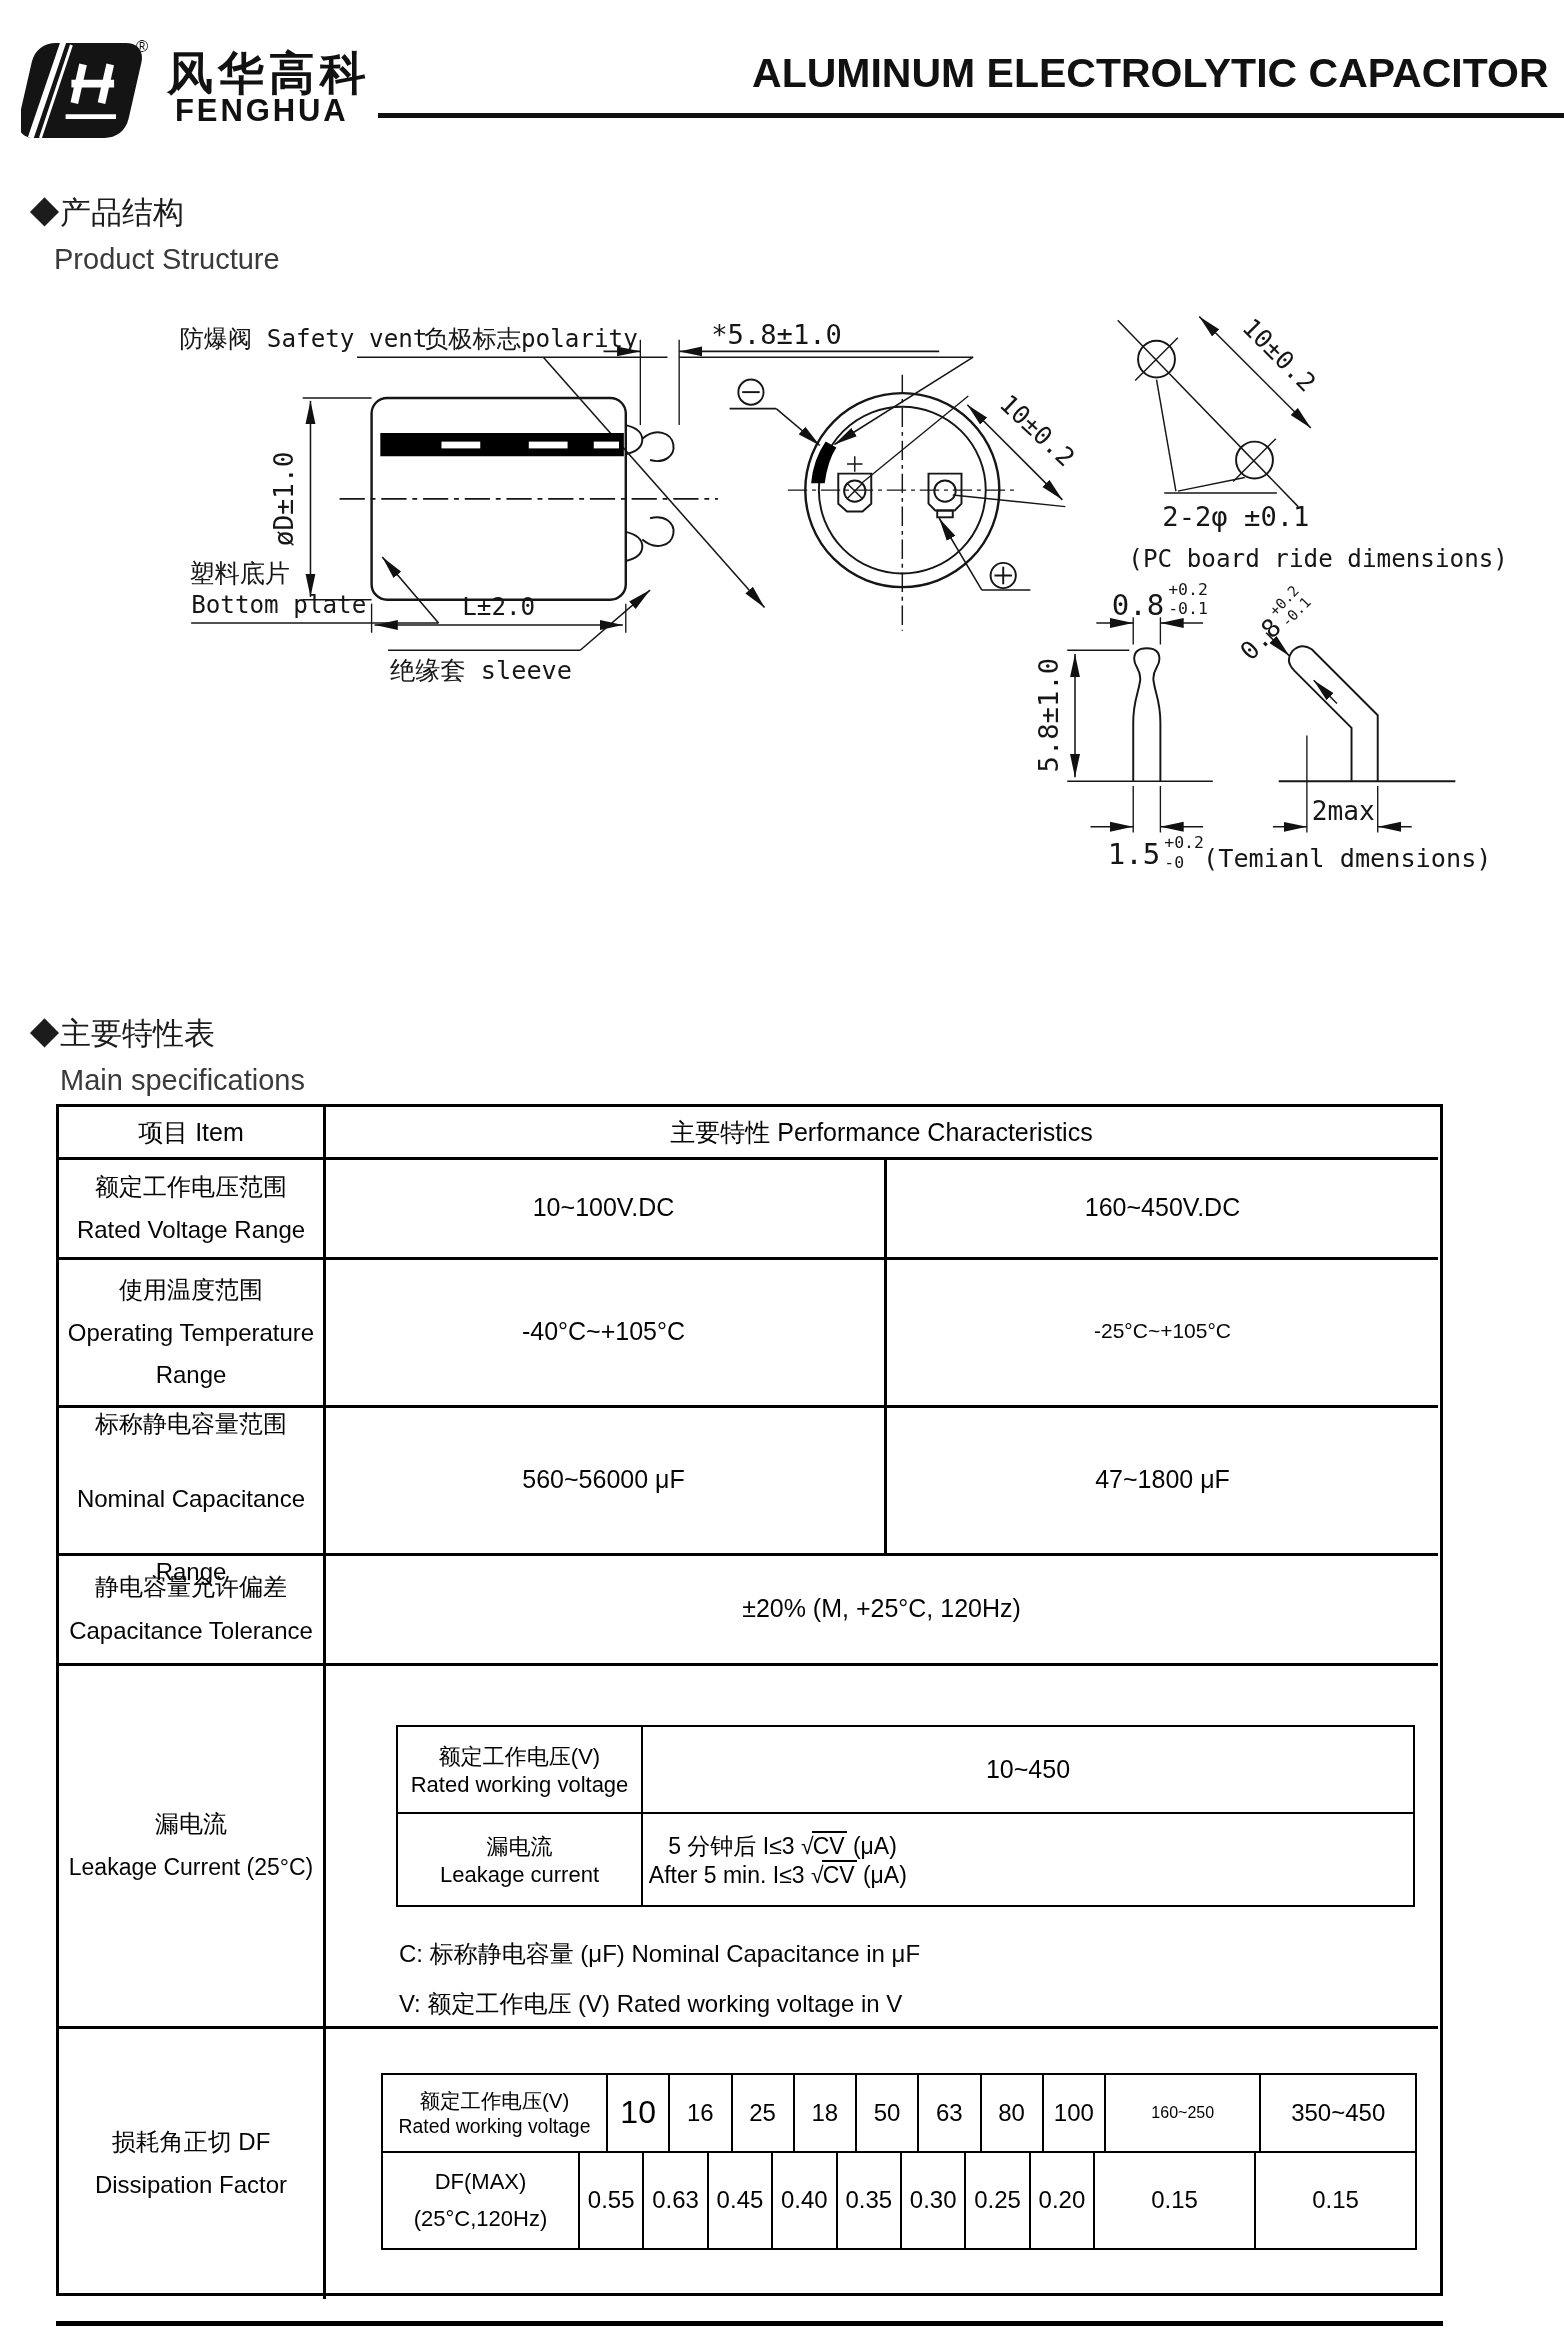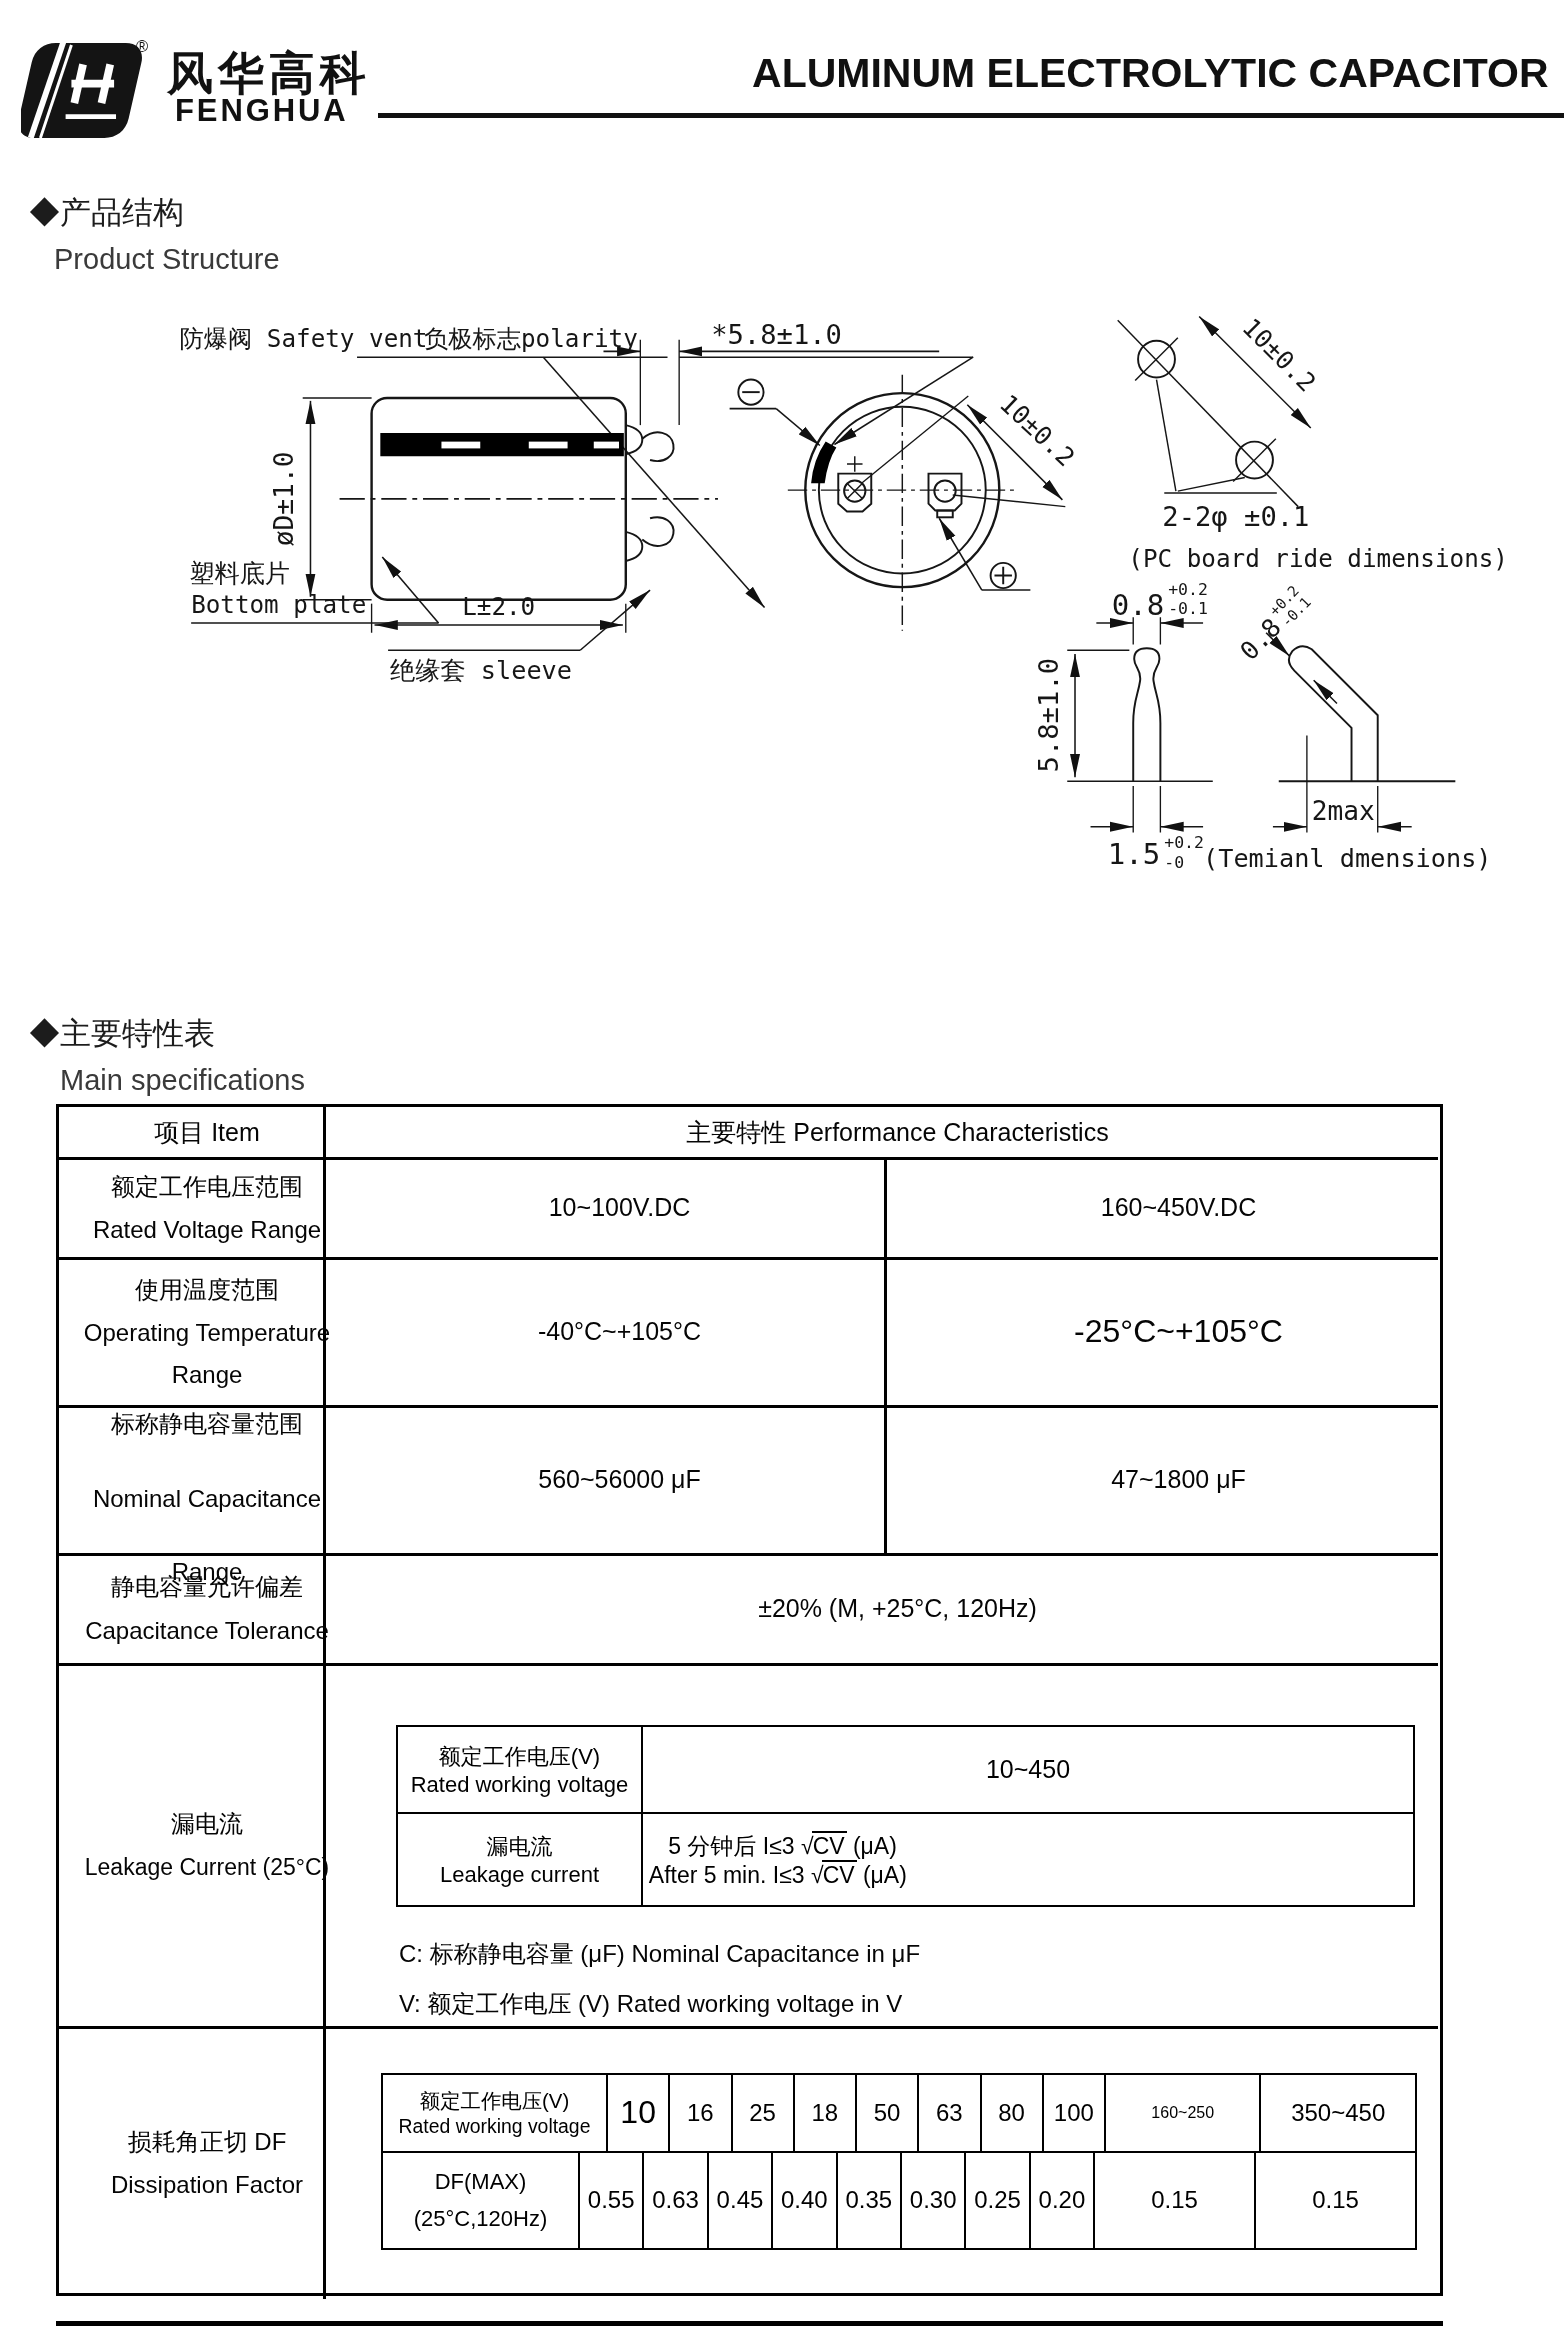--- a/index.html
+++ b/index.html
@@ -15,21 +15,21 @@
   
   .sec-cn{font-size:31px;color:#1c1c1c;}
   .sec-en{font-size:29px;color:#3a3a3a;}
   
   svg text{font-family:"DejaVu Sans Mono","DejaVu Serif",monospace;fill:#161616;}
   
   .spec-table{left:56px;top:1104px;width:1387px;height:1192px;border:3.9px solid #000;box-sizing:border-box;}
   .hline{position:absolute;left:0;width:1379px;height:2.9px;background:#000;}
   .vline{position:absolute;width:2.9px;background:#000;}
   .cell{position:absolute;display:flex;align-items:center;justify-content:center;
-        text-align:center;font-size:24px;color:#050505;margin-left:16px;}
+        text-align:center;font-size:24px;color:#050505;}
   .cell .stack{display:flex;flex-direction:column;justify-content:space-evenly;height:100%;width:100%;}
   .stack span{display:block;}
   .inner-tbl{position:absolute;border:2.9px solid #000;box-sizing:border-box;display:flex;flex-direction:column;}
   .itr{display:flex;flex:1 0 0;min-height:0;}
   .itc{display:flex;flex-direction:column;align-items:center;justify-content:center;
        border-left:2.9px solid #000;font-size:22px;box-sizing:border-box;min-width:0;}
   .itc:first-child{border-left:none;}
   .itr + .itr{border-top:2.9px solid #000;}
   .note{font-size:24px;color:#050505;}
   .ovl{border-top:2.4px solid #000;margin-left:-1.9px;padding:0 1.9px 0 1px;}
@@ -229,21 +229,21 @@
     <div class="cell" style="left:828px;top:52px;width:551px;height:97px;font-size:25px;">160~450V.DC</div>
 
     <div class="cell" style="left:0;top:153px;width:264px;height:142px;">
       <div class="stack" style="padding:9.7px 0;">
         <span>使用温度范围</span>
         <span>Operating Temperature</span>
         <span>Range</span>
       </div>
     </div>
     <div class="cell" style="left:266px;top:153px;width:557px;height:142px;font-size:25px;">-40°C~+105°C</div>
-    <div class="cell" style="left:828px;top:153px;width:551px;height:142px;font-size:32px;">-25°C~+105°C</div>
+    <div class="cell" style="left:828px;top:153px;width:551px;height:142px;font-size:21px;">-25°C~+105°C</div>
 
     <div class="cell" style="left:0;top:301px;width:264px;height:143px;">
       <div class="stack" style="padding:9.7px 0;gap:45px;">
         <span>标称静电容量范围</span>
         <span>Nominal Capacitance</span>
         <span>Range</span>
       </div>
     </div>
     <div class="cell" style="left:266px;top:301px;width:557px;height:143px;font-size:25px;">560~56000 μF</div>
     <div class="cell" style="left:828px;top:301px;width:551px;height:143px;font-size:25px;">47~1800 μF</div>

